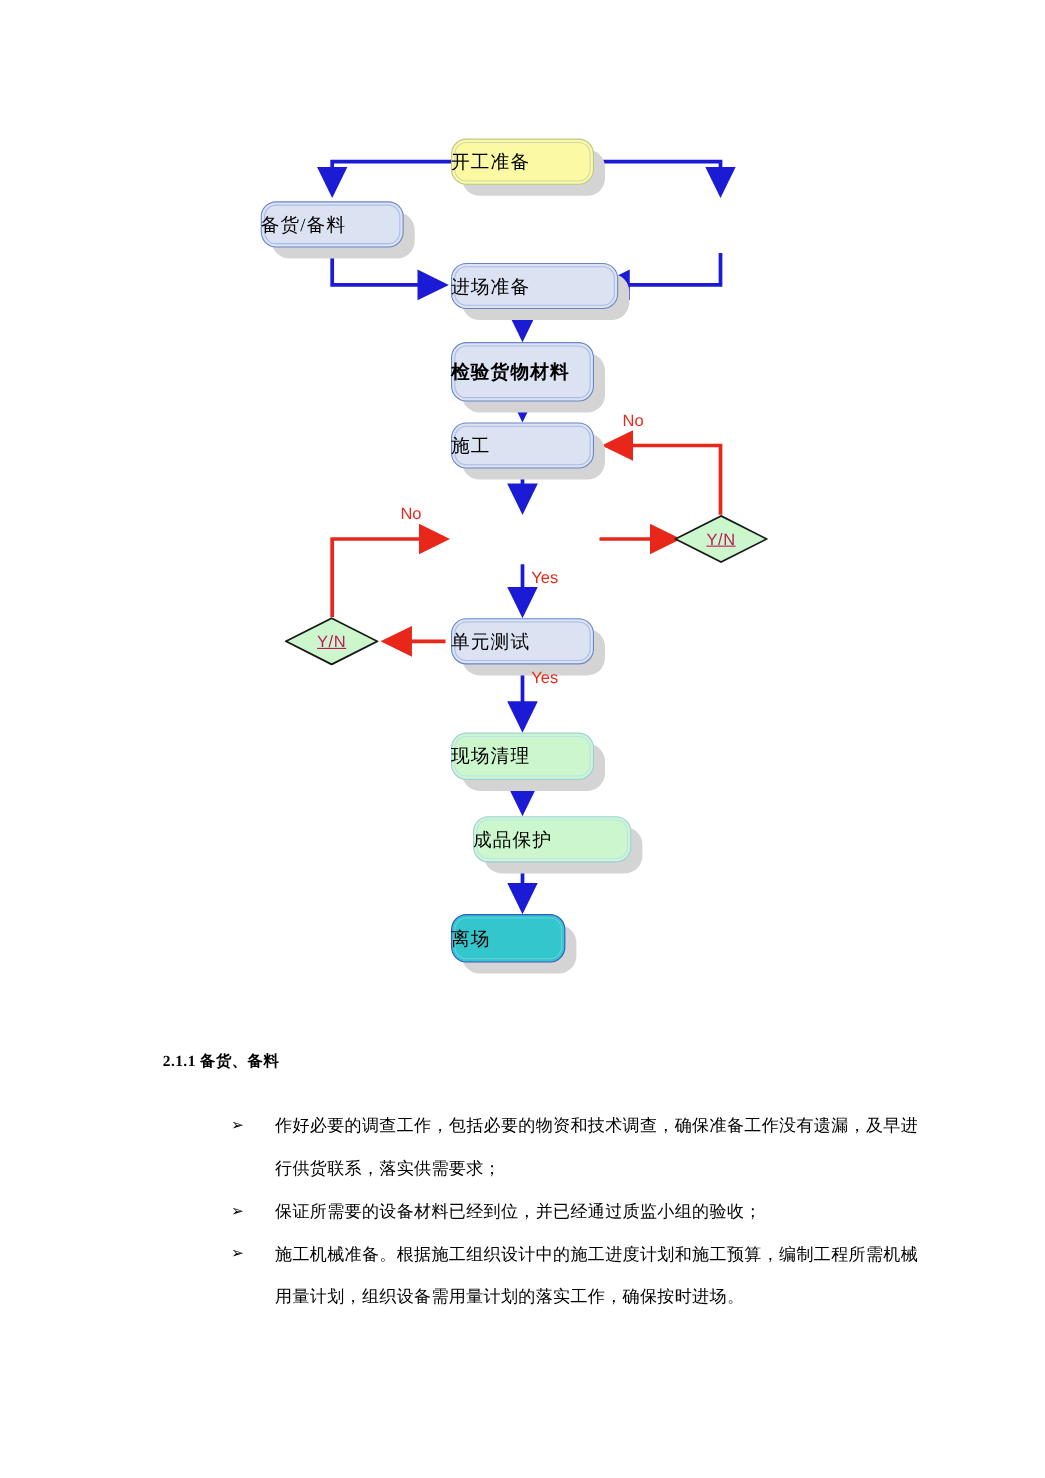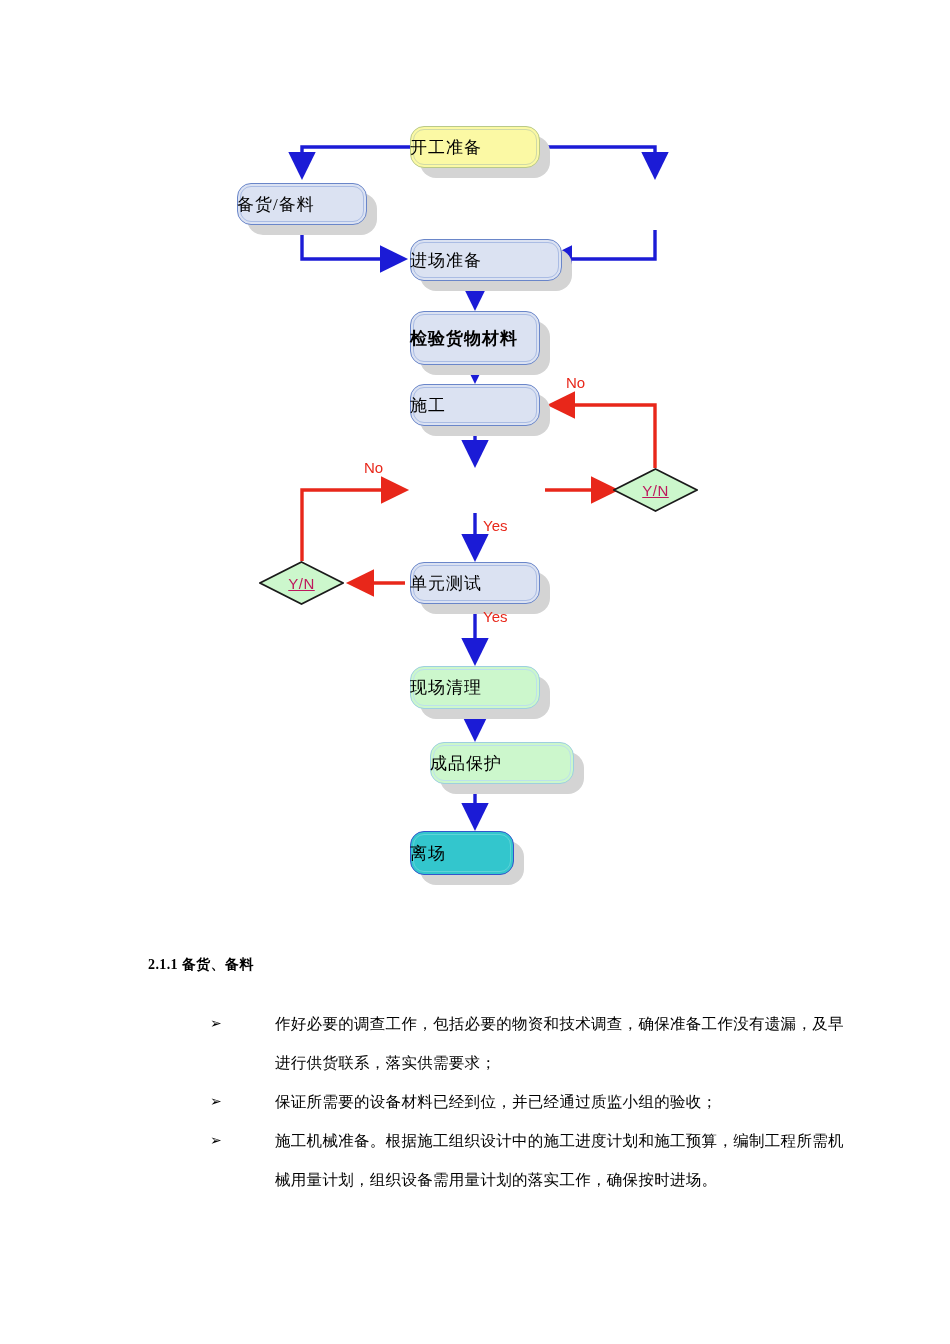--- a/index.html
+++ b/index.html
@@ -149,21 +149,21 @@
   .bullet .marker {
     position: absolute;
     left: 62px;
     top: 0;
     font-size: 14px;
     font-family: "DejaVu Sans", sans-serif;
     line-height: 39px;
   }
   .bullet .btext {
     display: block;
-    margin-left: 67px;
+    margin-left: 42px;
     letter-spacing: 0.3px;
   }
 </style>
 </head>
 <body>
 
 <div id="flowchart">
 
   <svg id="flow-svg" viewBox="0 0 950 900">
     <defs>

